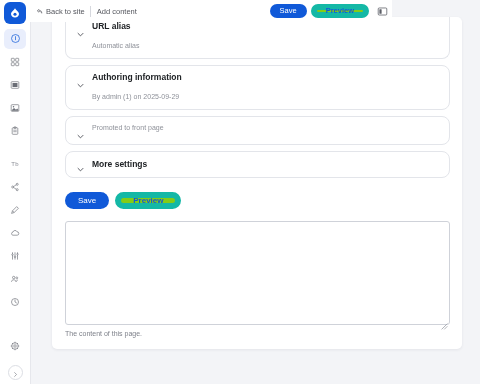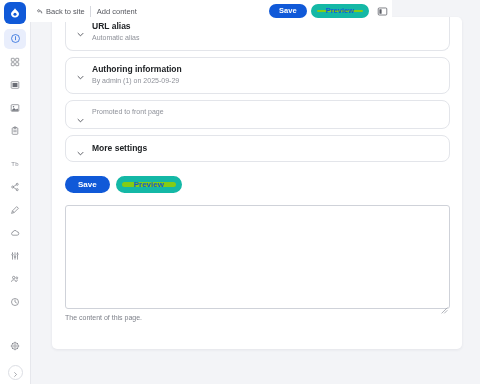--- a/index.html
+++ b/index.html
@@ -64,21 +64,21 @@
     font-family: "Liberation Sans", sans-serif;
     font-size: 7.5px;
     border-radius: 9px;
     padding: 0 9px;
     height: 14px;
     line-height: 14px;
     display: inline-flex; align-items: center; justify-content: center;
     white-space: nowrap;
     border: 1px solid transparent;
   }
-  .btn-primary { background: #1059d8; color: #ffffff; font-weight: bold; }
+  .btn-primary { background: #1059d8; color: #ffffff; font-weight: normal; }
   .btn-secondary { background: #84cc16; color: #1059d8; border: 6px solid #14b8a6; font-weight: bold;}
   .panel-toggle {
     width: 14px; height: 14px;
     display: flex; align-items: center; justify-content: center;
     margin-left: 2px; margin-right: 1px;
   }
 
   
   .rail {
     position: absolute; left: 0; top: 22px;
@@ -151,21 +151,21 @@
     border-top-right-radius: 0;
     margin-top: 0;
     padding-top: 5px;
   }
   .chev {
     flex: 0 0 auto;
     width: 9px; height: 9px;
     margin-top: 3px;
     color: #4b4d55;
   }
-  .coll-text { display: flex; flex-direction: column; gap: 2px; }
+  .coll-text { display: flex; flex-direction: column; gap: 10px; }
   .coll-title {
     font-size: 8.5px; font-weight: bold; color: #202326; line-height: 1.15;
   }
   .coll-sub {
     font-size: 7px; color: #8e9199; line-height: 1.15;
   }
   .collapsible.nosub { padding-top: 8px; padding-bottom: 8px; align-items: center; }
   .collapsible.nosub .chev { margin-top: 0px; }
 
   

